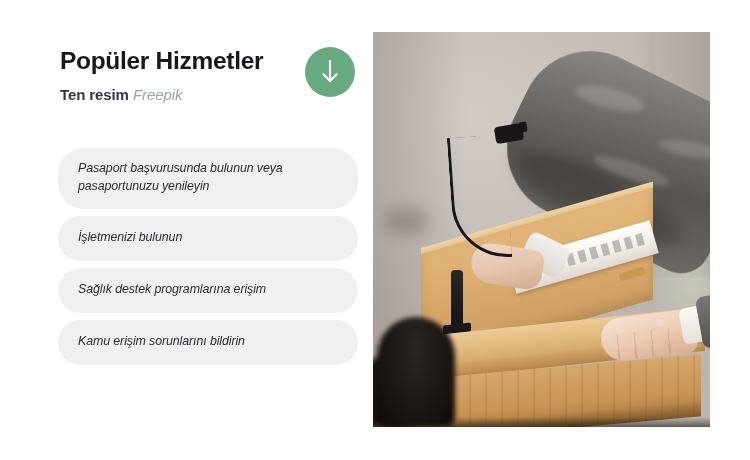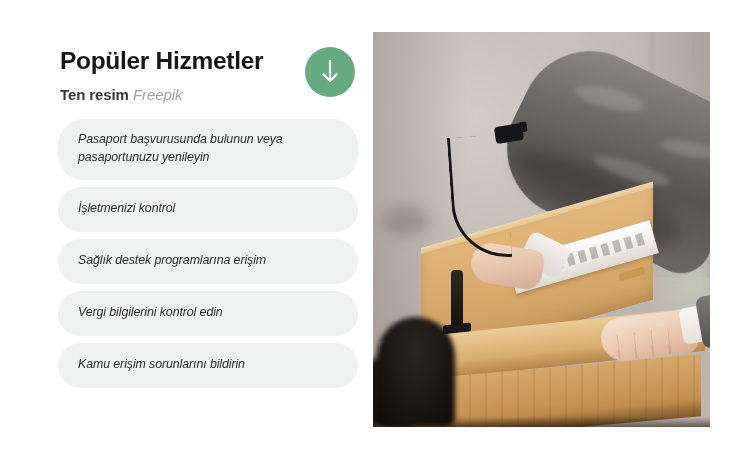--- a/index.html
+++ b/index.html
@@ -75,21 +75,21 @@
     display: flex;
     align-items: center;
     justify-content: center;
   }
   .download-badge svg { display: block; }
 
   
   .service-list {
     position: absolute;
     left: 58px;
-    top: 119px;
+    top: 148px;
     width: 300px;
     display: flex;
     flex-direction: column;
     gap: 7px;
   }
   .service-pill {
     background: #eff0f0;
     border-radius: 26px;
     box-sizing: border-box;
     min-height: 45px;
@@ -442,30 +442,27 @@
     </div>
   </div>
 
   <div class="service-list">
 
     <div class="service-pill tall">
       <span class="service-pill-label">Pasaport başvurusunda bulunun veya pasaportunuzu yenileyin</span>
     </div>
 
     <div class="service-pill">
-      <span class="service-pill-label">İşletmenizi kontrol</span>
+      <span class="service-pill-label">İşletmenizi bulunun</span>
     </div>
 
     <div class="service-pill">
       <span class="service-pill-label">Sağlık destek programlarına erişim</span>
     </div>
 
-    <div class="service-pill">
-      <span class="service-pill-label">Vergi bilgilerini kontrol edin</span>
-    </div>
 
     <div class="service-pill">
       <span class="service-pill-label">Kamu erişim sorunlarını bildirin</span>
     </div>
   </div>
 
   <div class="photo-frame">
     <div class="photo-inner">
 
       <div class="wall"></div>

